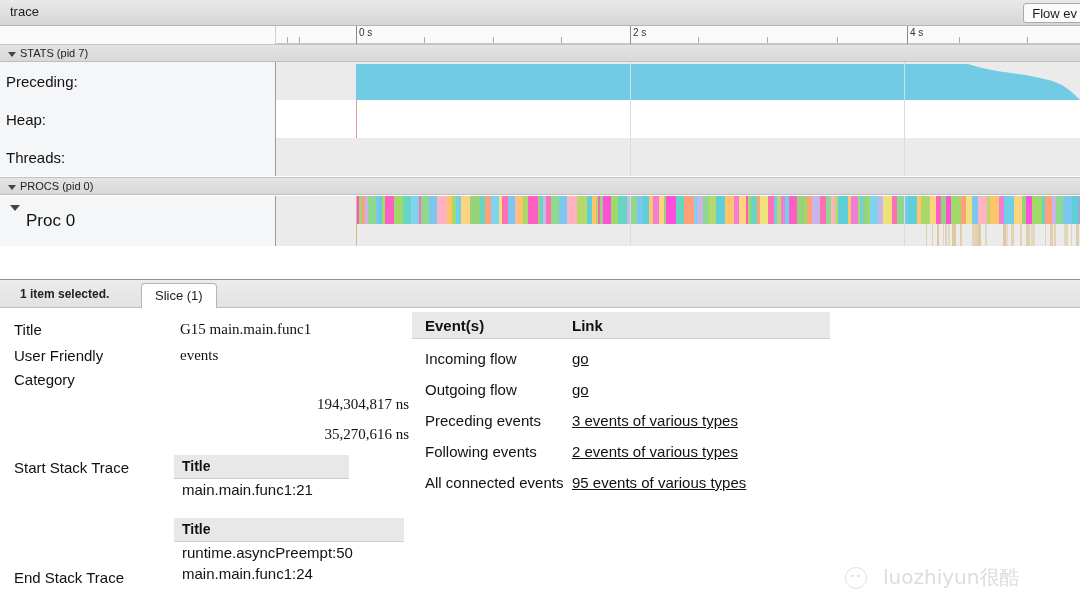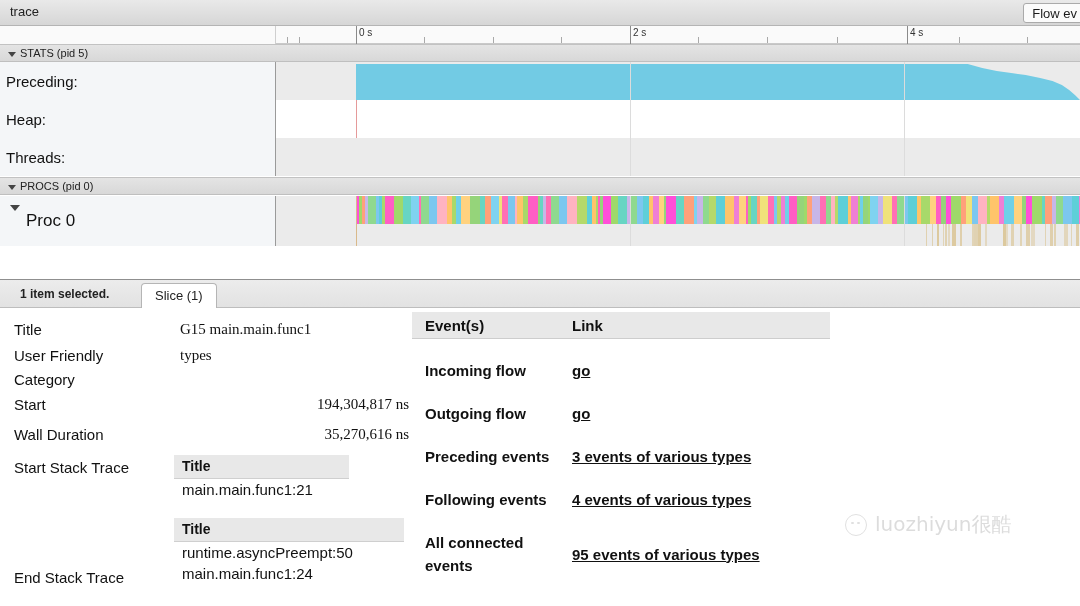--- a/index.html
+++ b/index.html
@@ -178,34 +178,34 @@
   }
   .evhdr {
     display: flex;
     background: #e8e8e8;
     border-bottom: 1px solid #cdcdcd;
     height: 27px;
     align-items: center;
   }
   .evhdr .c1 { width: 160px; padding-left: 13px; font-size: 15px; font-weight: bold; color: #111; }
   .evhdr .c2 { font-size: 15px; font-weight: bold; color: #111; }
-  .evrow { display: flex; align-items: center; padding-top: 20px; font-weight: bold; }
+  .evrow { display: flex; align-items: center; padding-top: 8px; }
   .evrow .c1 {
     width: 160px; padding-left: 13px;
     font-size: 15px; color: #111; line-height: 23px;
   }
   .evrow .c2 { font-size: 15px; line-height: 23px; }
   .evlink {
     color: #111; text-decoration: underline;
   }
 
   
   .watermark {
-    position: absolute; left: 845px; top: 511px;
-    display: flex; align-items: center; gap: 8px;
+    position: absolute; left: 845px; top: 564px;
+    display: flex; align-items: center; gap: 16px;
     opacity: 0.30;
     pointer-events: none;
   }
   .wm-logo {
     width: 22px; height: 22px;
     border-radius: 50%;
     border: 1.6px solid #9a9a9a;
     position: relative;
   }
   .wm-logo::before, .wm-logo::after {
@@ -252,21 +252,21 @@
         <div class="minortick" style="left: 698px;"></div>
         <div class="minortick" style="left: 767px;"></div>
         <div class="minortick" style="left: 837px;"></div>
         <div class="minortick" style="left: 959px;"></div>
         <div class="minortick" style="left: 1027px;"></div>
       </div>
   </div>
 
   <div class="group-hdr" style="top:44px;">
     <span class="tri"></span>
-    <span>STATS (pid 5)</span>
+    <span>STATS (pid 7)</span>
   </div>
 
   <div class="track" style="top:62px;height:38px;">
     <div class="namecell">Preceding:</div>
     <div class="canvas">
       <div class="rowband band-grey" style="top:0;height:38px;"></div>
       <svg class="goro-area" viewBox="0 0 724 38" preserveAspectRatio="none">
         <path id="goro-path" d="M 0 38 L 0 2 L 611.78 2 L 626.26 6 L 640.74 9 L 655.22 11 L 669.7 13 L 684.18 16 L 696.4879999999999 19 L 705.9 23 L 713.14 28 L 718.932 33 L 724 38 Z" fill="#72cbe4"></path>
       </svg>
       <div class="gridline" style="left:354px;"></div>
@@ -480,30 +480,28 @@
 
     <div class="kvtable">
 
       <div class="kvrow" style="height:26px;">
         <div class="kvkey">Title</div>
         <div class="kvval">G15 main.main.func1</div>
       </div>
 
       <div class="kvrow" style="height:49px;">
         <div class="kvkey" style="width:150px;white-space:normal;line-height:24px;">User Friendly Category</div>
-        <div class="kvval">types</div>
+        <div class="kvval">events</div>
       </div>
 
       <div class="kvrow" style="height:30px;">
-        <div class="kvkey">Start</div>
         <div class="kvval num">194,304,817 ns</div>
       </div>
 
       <div class="kvrow" style="height:28px;">
-        <div class="kvkey">Wall Duration</div>
         <div class="kvval num">35,270,616 ns</div>
       </div>
     </div>
 
     <div style="position:absolute;left:14px;top:147px;">
       <div style="position:absolute;left:0;top:4px;font-size:15px;color:#111;width:155px;">Start Stack Trace</div>
       <div class="stackblock" style="left:160px;top:0;width:175px;">
         <div class="stackhdr">Title</div>
         <div class="stackrow">main.main.func1:21</div>
       </div>
@@ -531,21 +529,21 @@
           <div class="evrow">
             <div class="c1">Outgoing flow</div>
             <div class="c2"><span class="evlink">go</span></div>
           </div>
           <div class="evrow">
             <div class="c1">Preceding events</div>
             <div class="c2"><span class="evlink">3 events of various types</span></div>
           </div>
           <div class="evrow">
             <div class="c1">Following events</div>
-            <div class="c2"><span class="evlink">4 events of various types</span></div>
+            <div class="c2"><span class="evlink">2 events of various types</span></div>
           </div>
           <div class="evrow">
             <div class="c1">All connected events</div>
             <div class="c2"><span class="evlink">95 events of various types</span></div>
           </div>
         </div>
     </div>
 
   </div>
 

